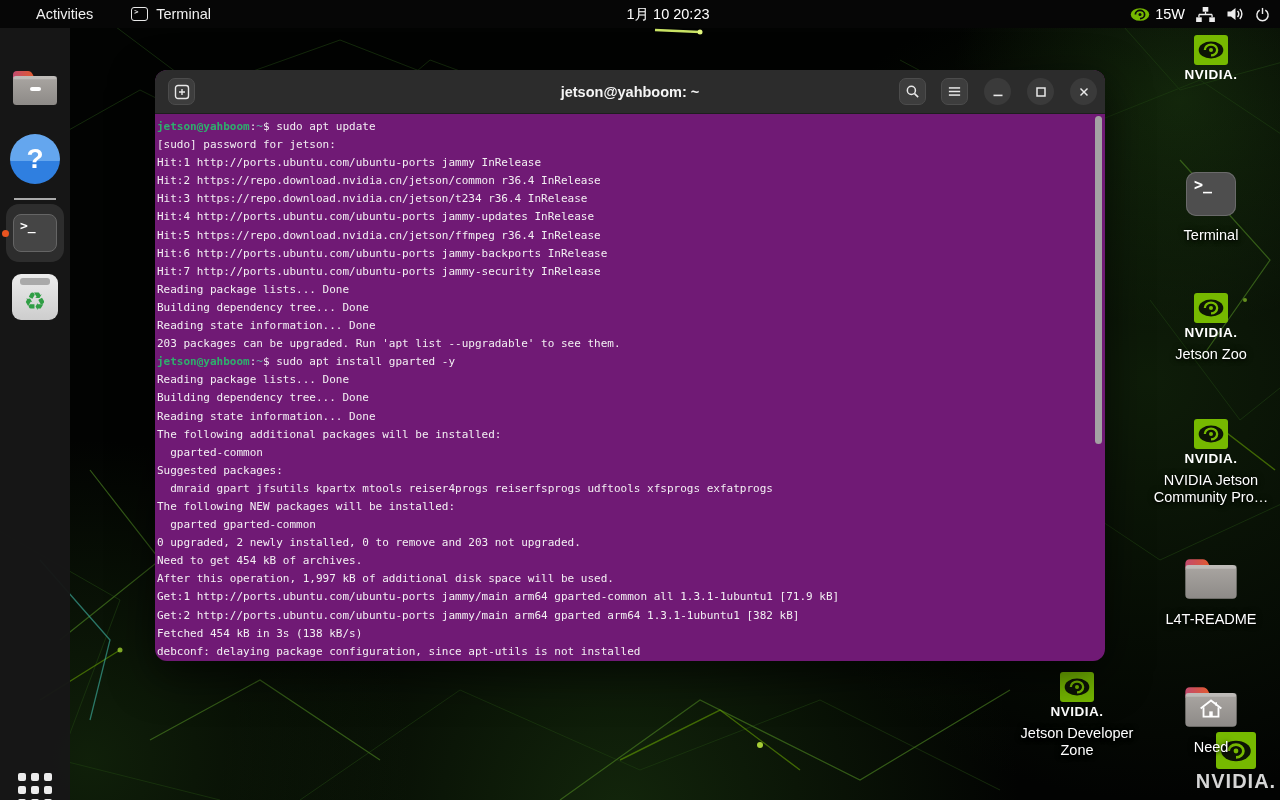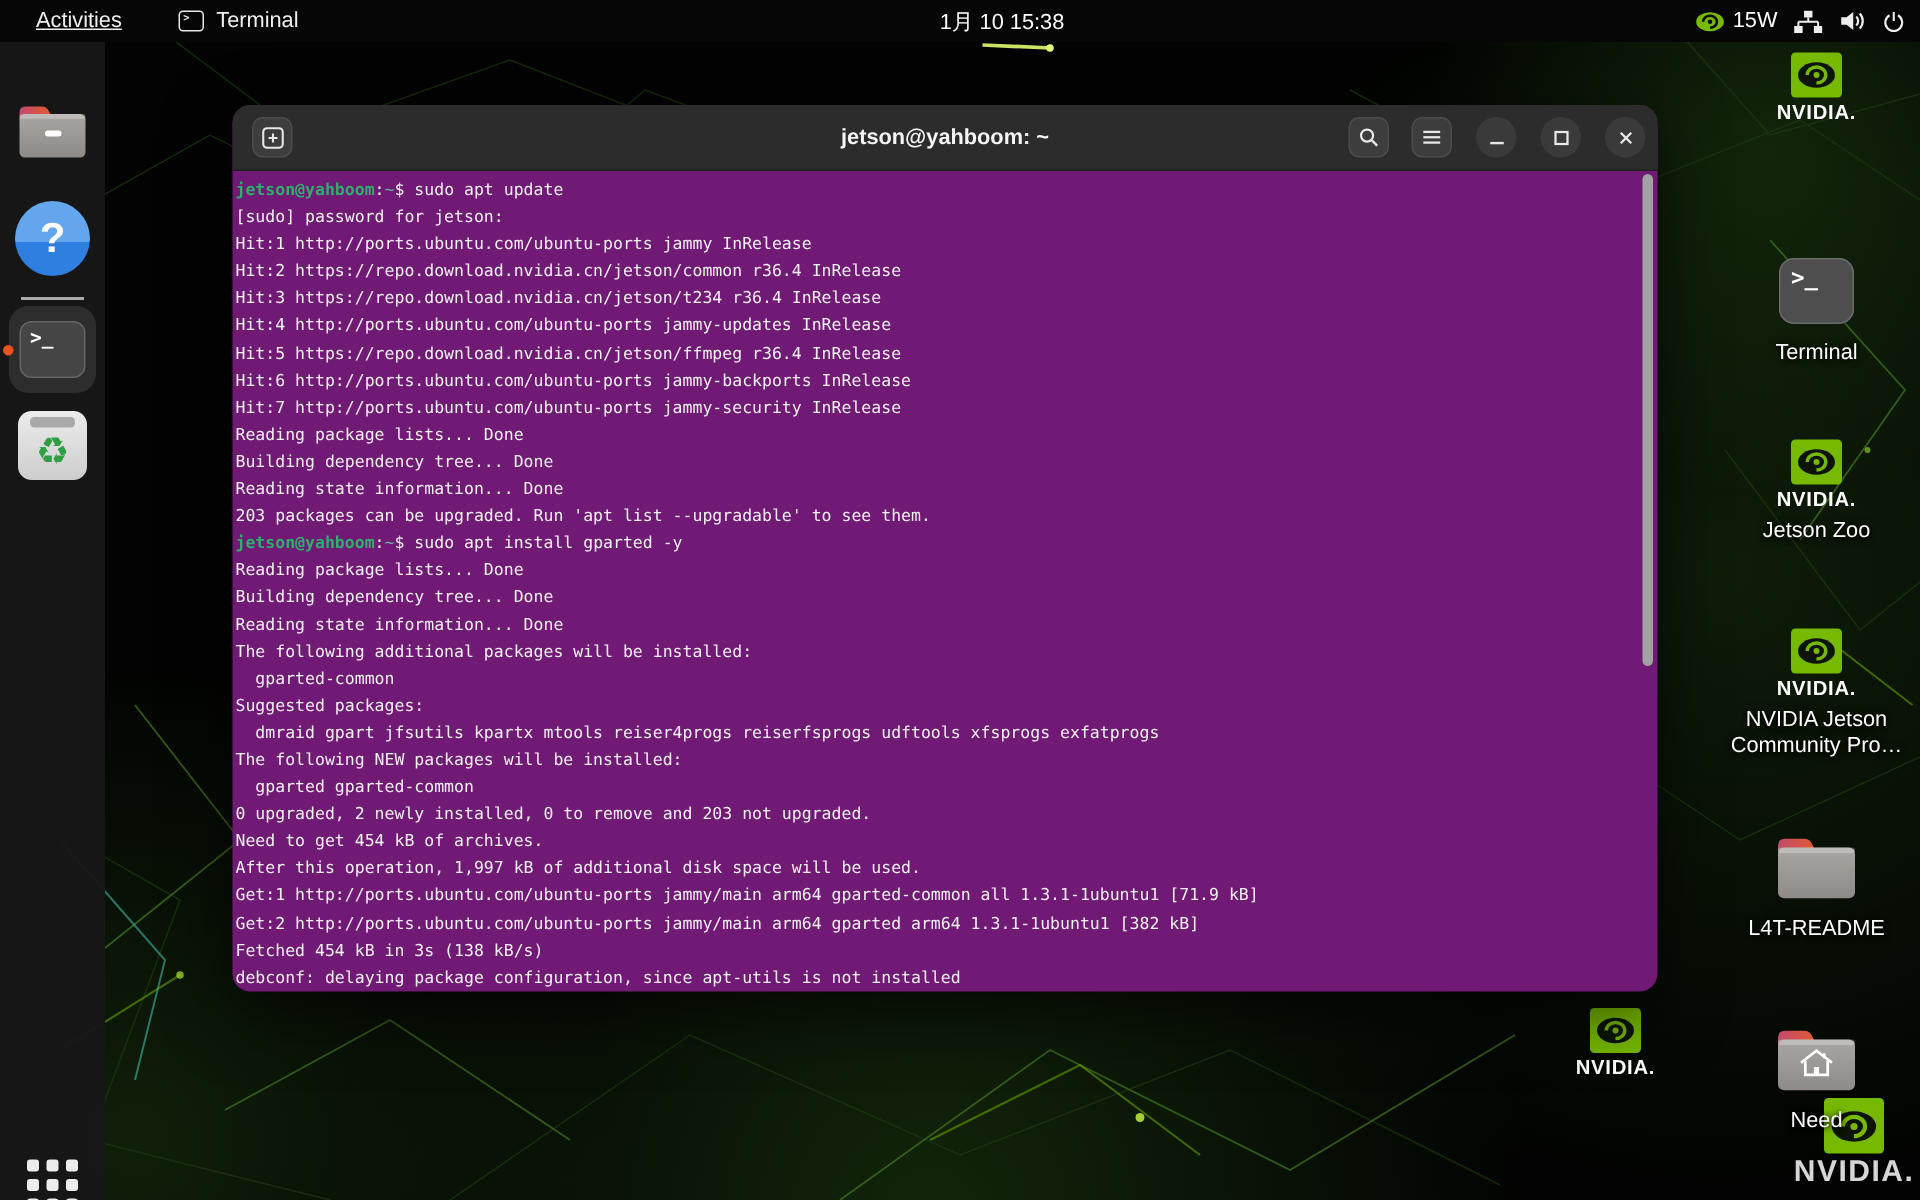--- a/index.html
+++ b/index.html
@@ -11,21 +11,21 @@
   
   .wallpaper{position:absolute;inset:0;z-index:0;}
   .nv-watermark{position:absolute;left:1188px;top:732px;width:96px;z-index:1;
     display:flex;flex-direction:column;align-items:center;}
   .nv-watermark .nv-sq{width:40px;height:37px;}
   .nv-watermark .nv-word{font-size:20px;letter-spacing:1px;color:#d6d6d6;margin-top:1px;}
 
   
   .topbar{position:absolute;top:0;left:0;right:0;height:28px;background:#060606;
     z-index:50;color:#efefef;font-size:14.5px;display:flex;align-items:center;}
-  .tb-activities{padding:0 16px 0 24px;height:100%;display:flex;align-items:center;cursor:default;text-decoration:underline;}
+  .tb-activities{padding:0 16px 0 36px;height:100%;display:flex;align-items:center;cursor:default;}
   .tb-app{display:flex;align-items:center;gap:8px;margin-left:22px;height:100%;}
   .tb-term-ico{width:17px;height:14px;border:1.5px solid #e8e8e8;border-radius:3px;
     display:flex;align-items:flex-start;justify-content:flex-start;
     font-family:"DejaVu Sans Mono",monospace;font-size:7px;font-weight:bold;color:#e8e8e8;
     padding:1px 0 0 2px;box-sizing:border-box;line-height:7px;}
   .tb-clock{position:absolute;left:calc(50% + 28px);transform:translateX(-50%);
     top:0;height:28px;display:flex;align-items:center;color:#fff;}
   .tb-status{position:absolute;right:10px;top:0;height:28px;display:flex;align-items:center;gap:11px;}
   .tb-power-mode{display:flex;align-items:center;gap:4px;color:#fff;justify-content:space-between;}
   .tb-icon{display:flex;align-items:center;}
@@ -234,20 +234,21 @@
 
 <div class="dicon" style="left:1007px;top:672px">
   <span class="nv-app">
     <span class="nv-sq">
         <svg viewBox="0 0 36 26">
           <use href="#nv-eye" xlink:href="#nv-eye"></use>
         </svg>
       </span>
     <span class="nv-word">NVIDIA.</span>
   </span>
+  <span class="dlabel">Jetson Developer Zone</span>
 </div>
 
 <div class="twin">
   <div class="thead">
     <div class="tbtn" style="left:13px">
       <svg viewBox="0 0 16 16" style="width:16px;height:16px">
         <rect x="1.5" y="1.5" width="13" height="13" rx="2.5" fill="none" stroke="#e8e8e8" stroke-width="1.4"></rect>
         <line x1="8" y1="5" x2="8" y2="11" stroke="#e8e8e8" stroke-width="1.4"></line>
         <line x1="5" y1="8" x2="11" y2="8" stroke="#e8e8e8" stroke-width="1.4"></line>
       </svg>
@@ -322,21 +323,21 @@
       <span></span>
   </div>
 </div>
 
 <div class="topbar">
   <div class="tb-activities">Activities</div>
   <div class="tb-app">
     <span class="tb-term-ico">&gt;</span>
     <span>Terminal</span>
   </div>
-  <div class="tb-clock">1月 10 15:38</div>
+  <div class="tb-clock">1月 10 20:23</div>
   <div class="tb-status">
     <span class="tb-power-mode">
       <svg viewBox="0 0 36 26" style="width:22px;height:15px">
           <use href="#nv-eye-green" xlink:href="#nv-eye-green"></use>
         </svg>
       <span>15W</span>
     </span>
     <span class="tb-icon">
       <svg viewBox="0 0 20 16" style="width:19px;height:15px">
         <rect x="7" y="0" width="6" height="5" fill="#ededed"></rect>

